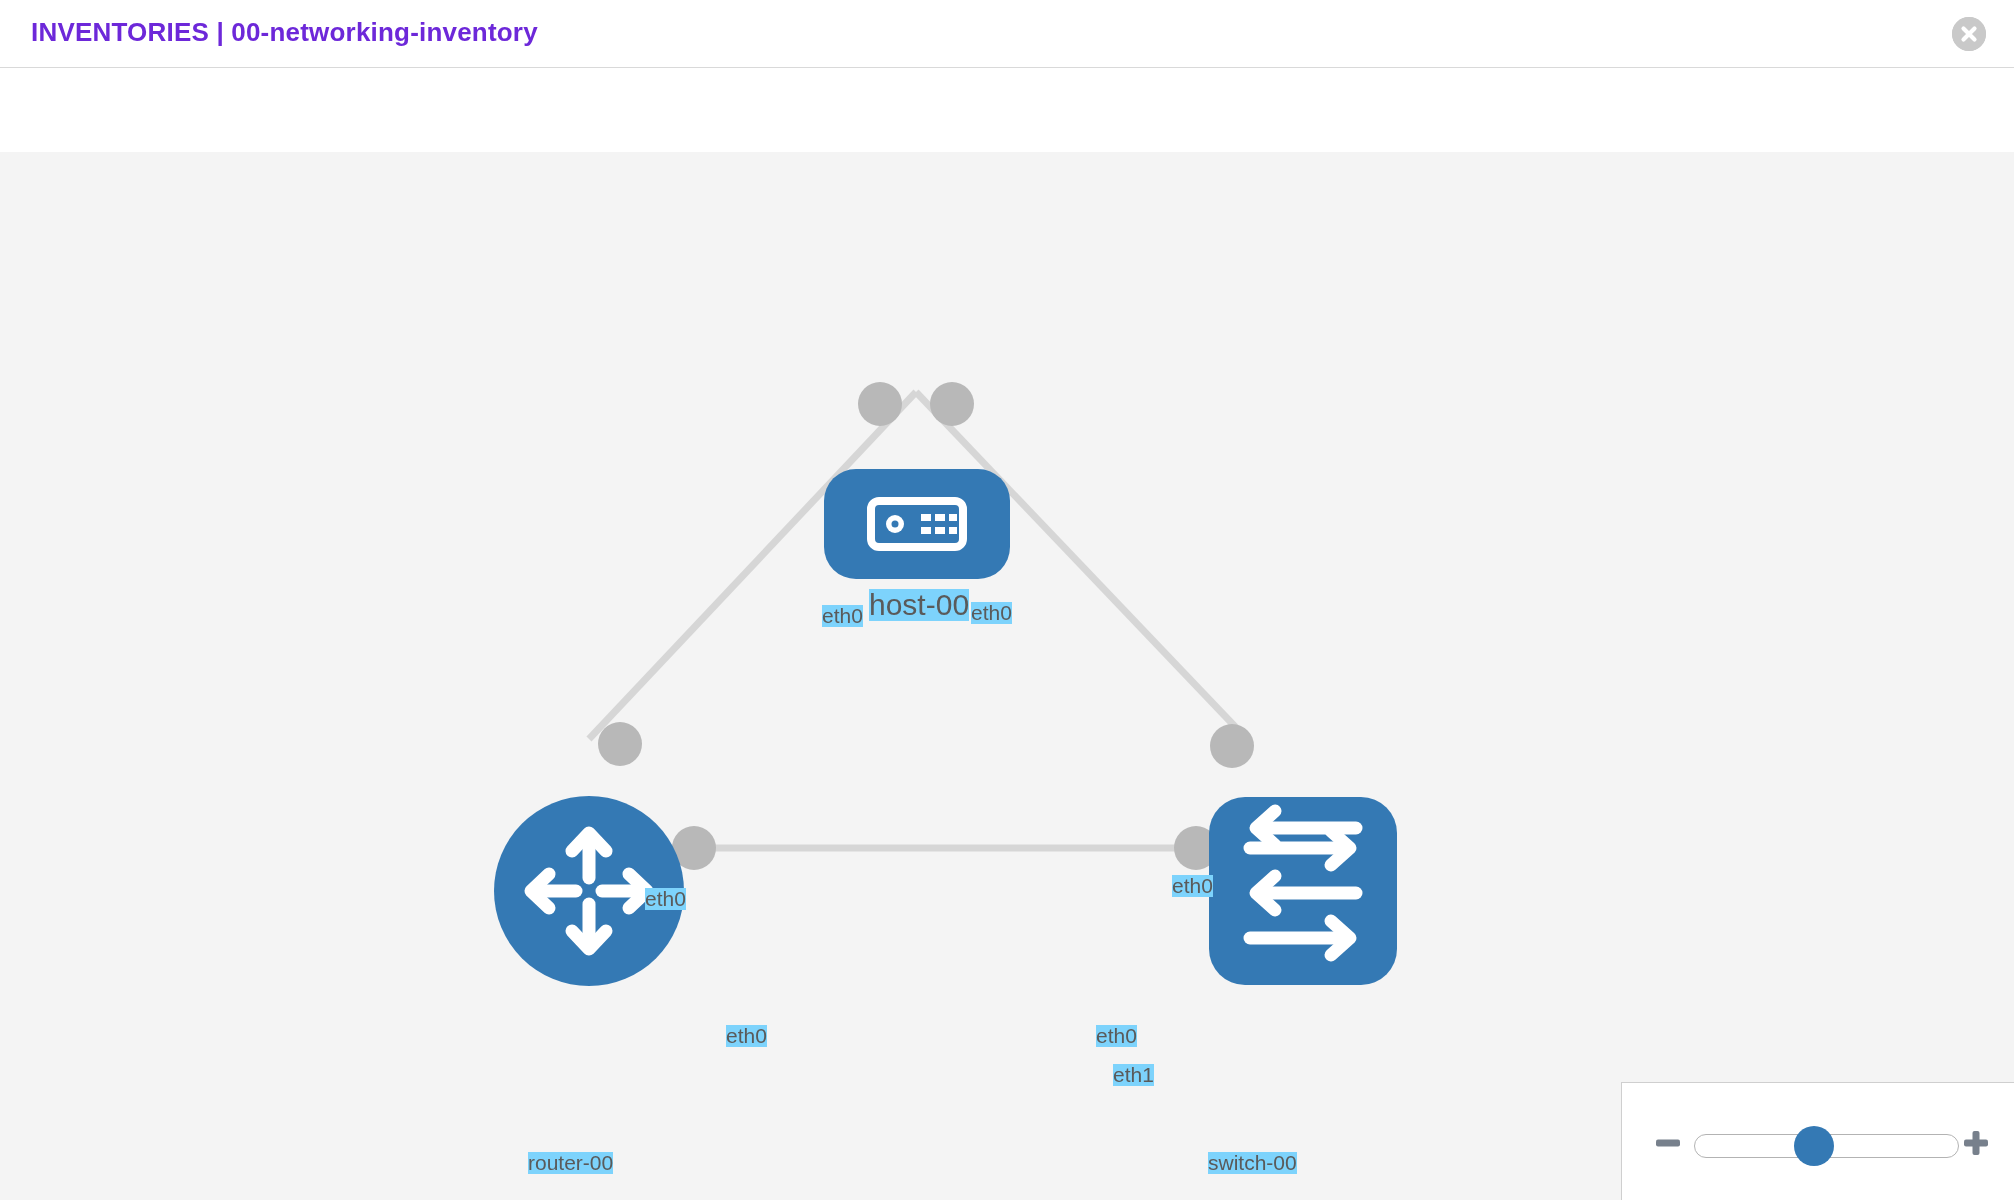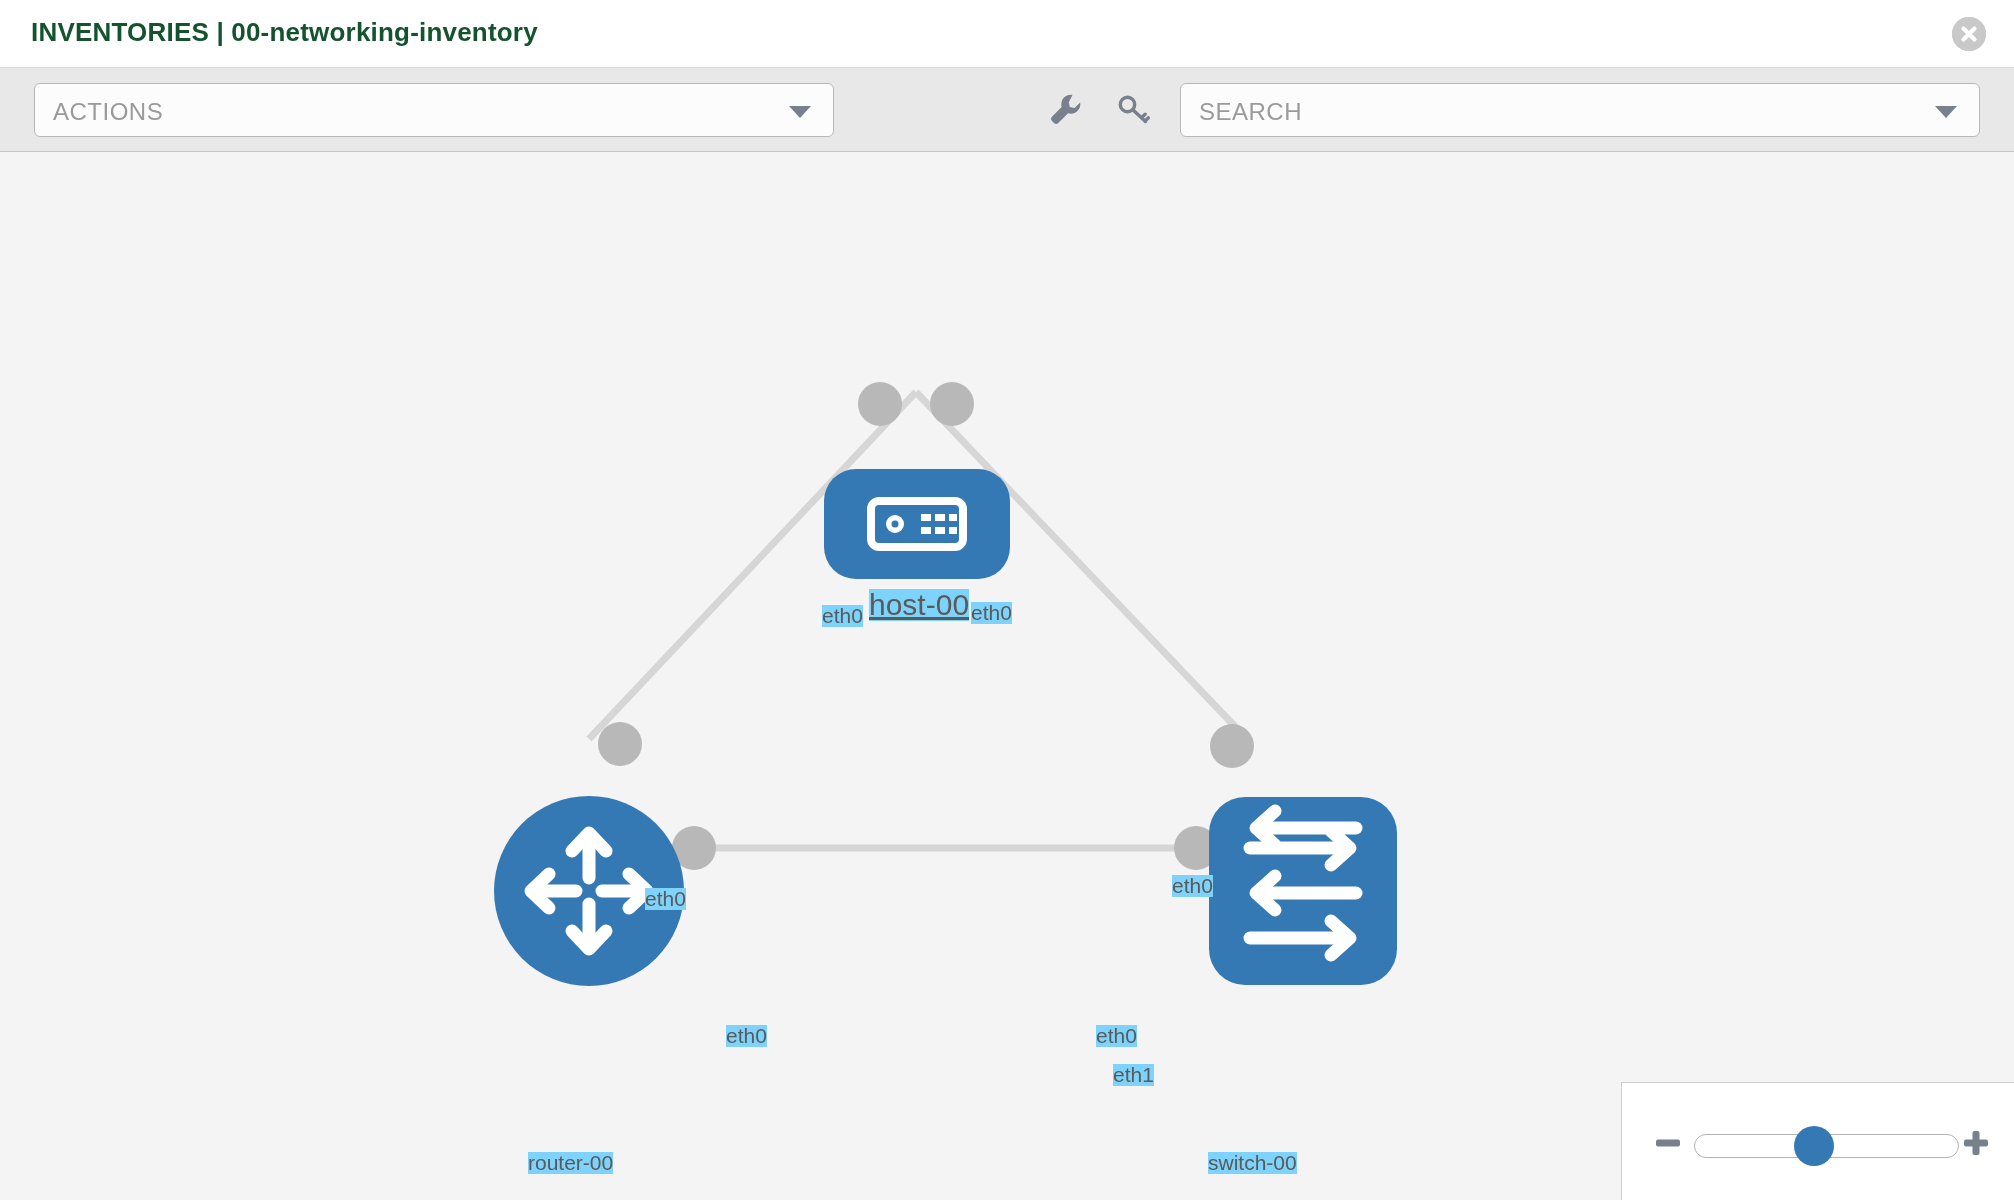--- a/index.html
+++ b/index.html
@@ -28,21 +28,21 @@
     background: #ffffff;
     border-bottom: 1px solid #d9d9d9;
     box-sizing: border-box;
   }
   .header-title {
     position: absolute;
     left: 31px;
     top: 17px;
     font-size: 26px;
     font-weight: bold;
-    color: #14532d;
+    color: #6d28d9;
     letter-spacing: 0.2px;
     white-space: nowrap;
   }
   .close-btn {
     position: absolute;
     right: 28px;
     top: 17px;
     width: 34px;
     height: 34px;
     border-radius: 50%;
@@ -204,51 +204,20 @@
   <div class="header">
     <div class="header-title">INVENTORIES | 00-networking-inventory</div>
     <div class="close-btn">
       <svg width="34" height="34" viewBox="0 0 34 34" aria-hidden="true">
         <circle cx="17" cy="17" r="17" fill="#c9c9c9"></circle>
         <path d="M11.5 11.5 L22.5 22.5 M22.5 11.5 L11.5 22.5" stroke="#ffffff" stroke-width="4.2" stroke-linecap="round"></path>
       </svg>
     </div>
   </div>
 
-  <div class="toolbar">
-
-    <div class="actions-select">
-      <span class="actions-label">ACTIONS</span>
-      <span class="caret"></span>
-    </div>
-
-    <div class="tool-icon wrench">
-      <svg width="38" height="38" viewBox="0 0 38 38" aria-hidden="true">
-        <path d="M25.6 4.8 a9.6 9.6 0 0 0 -10.9 12.2 L5.2 26.5 a3.3 3.3 0 0 0 0 4.7 l1.6 1.6
-                 a3.3 3.3 0 0 0 4.7 0 l9.5 -9.5 a9.6 9.6 0 0 0 12.2 -10.9 l-5.6 5.6 -4.8 -1.0
-                 -1.0 -4.8 z" fill="#77808c"></path>
-      </svg>
-    </div>
-
-    <div class="tool-icon key">
-      <svg width="38" height="38" viewBox="0 0 38 38" aria-hidden="true">
-        <g fill="none" stroke="#77808c" stroke-width="3.4" stroke-linecap="round">
-          <circle cx="13.5" cy="14.5" r="7.2"></circle>
-          <path d="M18.8 19.8 L31.5 31.5"></path>
-          <path d="M27.6 27.6 L31.2 24.2"></path>
-          <path d="M31.0 31.0 L34.4 27.8"></path>
-        </g>
-      </svg>
-    </div>
-
-    <div class="search-box">
-      <span class="search-label">SEARCH</span>
-      <span class="caret"></span>
-    </div>
-  </div>
 
   <div class="canvas">
 
     <svg width="2014" height="1048">
 
       <g>
         <line x1="916" y1="240" x2="589" y2="587" stroke="#d6d6d6" stroke-width="7"></line>
         <line x1="916" y1="240" x2="1245" y2="585" stroke="#d6d6d6" stroke-width="7"></line>
         <line x1="640" y1="696" x2="1250" y2="696" stroke="#d6d6d6" stroke-width="7"></line>
       </g>
@@ -301,21 +270,21 @@
           <path d="M1356 741 L1258 741"></path>
           <path d="M1275 724 L1256 741 L1275 758"></path>
           <path d="M1250 786 L1348 786"></path>
           <path d="M1331 769 L1350 786 L1331 803"></path>
           <path d="M1356 676 L1258 676"></path>
           <path d="M1275 659 L1256 676 L1275 693"></path>
         </g>
       </g>
     </svg>
 
-    <div class="node-label label-host" style="left:869px; top:437px;text-decoration:underline;">host-00</div>
+    <div class="node-label label-host" style="left:869px; top:437px;">host-00</div>
     <div class="node-label label-name" style="left:528px; top:1000px;">router-00</div>
     <div class="node-label label-name" style="left:1208px; top:1000px;">switch-00</div>
 
     <div class="node-label label-eth" style="left:822px; top:453px;">eth0</div>
     <div class="node-label label-eth" style="left:971px; top:450px;">eth0</div>
     <div class="node-label label-eth" style="left:645px; top:736px;">eth0</div>
     <div class="node-label label-eth" style="left:1172px; top:723px;">eth0</div>
     <div class="node-label label-eth" style="left:726px; top:873px;">eth0</div>
     <div class="node-label label-eth" style="left:1096px; top:873px;">eth0</div>
     <div class="node-label label-eth" style="left:1113px; top:912px;">eth1</div>

